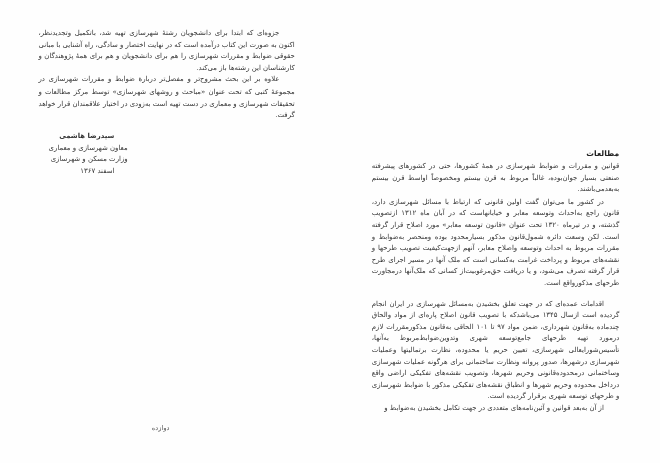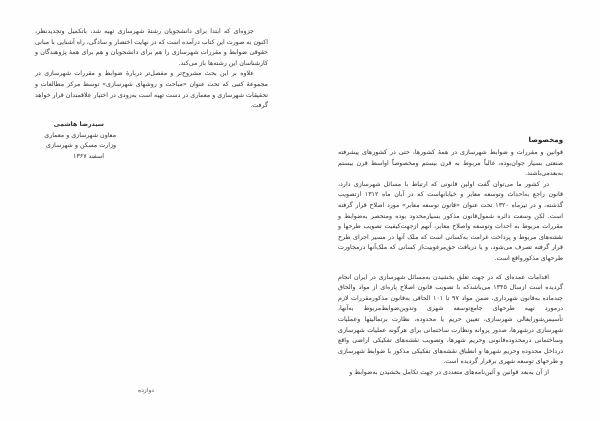--- a/index.html
+++ b/index.html
@@ -71,21 +71,21 @@
       <div>معاون شهرسازی و معماری</div>
       <div>وزارت مسکن و شهرسازی</div>
       <div style="padding-right:12px;">اسفند ۱۳۶۷</div>
     </div>
 
     <div class="page-number">دوازده</div>
   </div>
 
   <div class="page page-right">
     <div class="text-block right-text">
-      <div class="heading">ومخصوصا</div>
+      <div class="heading">مطالعات</div>
       <p style="text-indent:0;">قوانین و مقررات و ضوابط شهرسازی در همهٔ کشورها، حتی در کشورهای پیشرفته صنعتی بسیار جوان‌بوده، غالباً مربوط به قرن بیستم ومخصوصاً اواسط قرن بیستم به‌بعدمی‌باشند.</p>
       <p>در کشور ما می‌توان گفت اولین قانونی که ارتباط با مسائل شهرسازی دارد، قانون راجع به‌احداث وتوسعه معابر و خیابانهاست که در آبان ماه ۱۳۱۲ ازتصویب گذشته، و در تیرماه ۱۳۲۰ تحت عنوان «قانون توسعه معابر» مورد اصلاح قرار گرفته است. لکن وسعت دائره شمول‌قانون مذکور بسیارمحدود بوده ومنحصر به‌ضوابط و مقررات مربوط به احداث وتوسعه واصلاح معابر، آنهم ازجهت‌کیفیت تصویب طرحها و نقشه‌های مربوط و پرداخت غرامت به‌کسانی است که ملک آنها در مسیر اجرای طرح قرار گرفته تصرف می‌شود، و یا دریافت حق‌مرغوبیت‌از کسانی که ملک‌آنها درمجاورت طرحهای مذکورواقع است.</p>
       <p style="margin-top:8px;">اقدامات عمده‌ای که در جهت تعلق بخشیدن به‌مسائل شهرسازی در ایران انجام گردیده است ازسال ۱۳۴۵ می‌باشدکه با تصویب قانون اصلاح پاره‌ای از مواد والحاق چندماده به‌قانون شهرداری، ضمن مواد ۹۷ تا ۱۰۱ الحاقی به‌قانون مذکورمقررات لازم درمورد تهیه طرحهای جامع‌توسعه شهری وتدوین‌ضوابط‌مربوط به‌آنها، تأسیس‌شورایعالی شهرسازی، تعیین حریم یا محدوده، نظارت برتمالیتها وعملیات شهرسازی درشهرها، صدور پروانه ونظارت ساختمانی برای هرگونه عملیات شهرسازی وساختمانی درمحدوده‌قانونی وحریم شهرها، وتصویب نقشه‌های تفکیکی اراضی واقع درداخل محدوده وحریم شهرها و انطباق نقشه‌های تفکیکی مذکور با ضوابط شهرسازی و طرحهای توسعه شهری برقرار گردیده است.</p>
       <p>از آن به‌بعد قوانین و آئین‌نامه‌های متعددی در جهت تکامل بخشیدن به‌ضوابط و</p>
     </div>
   </div>
 
 </div>
 
 </body></html>

